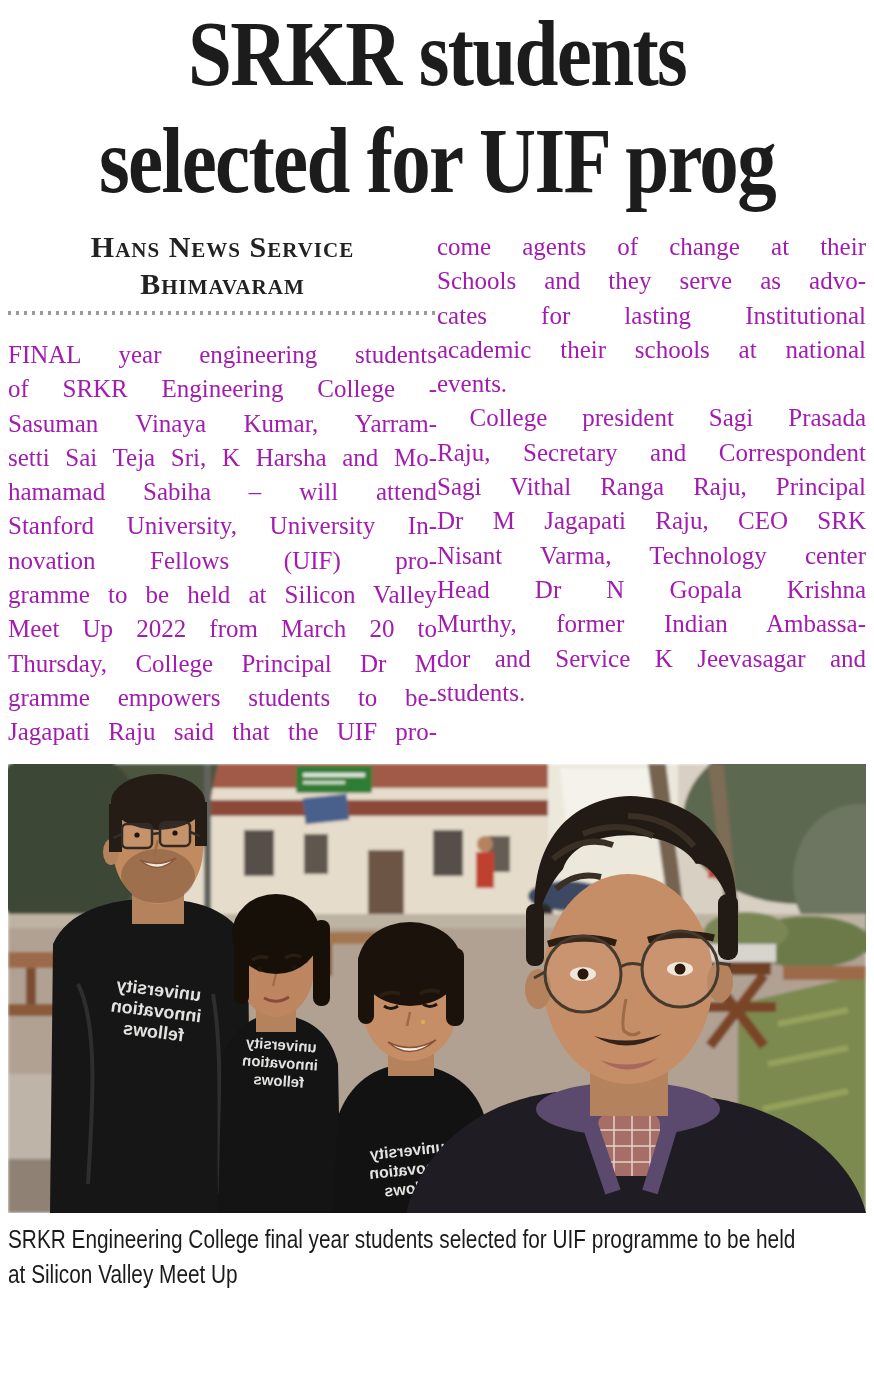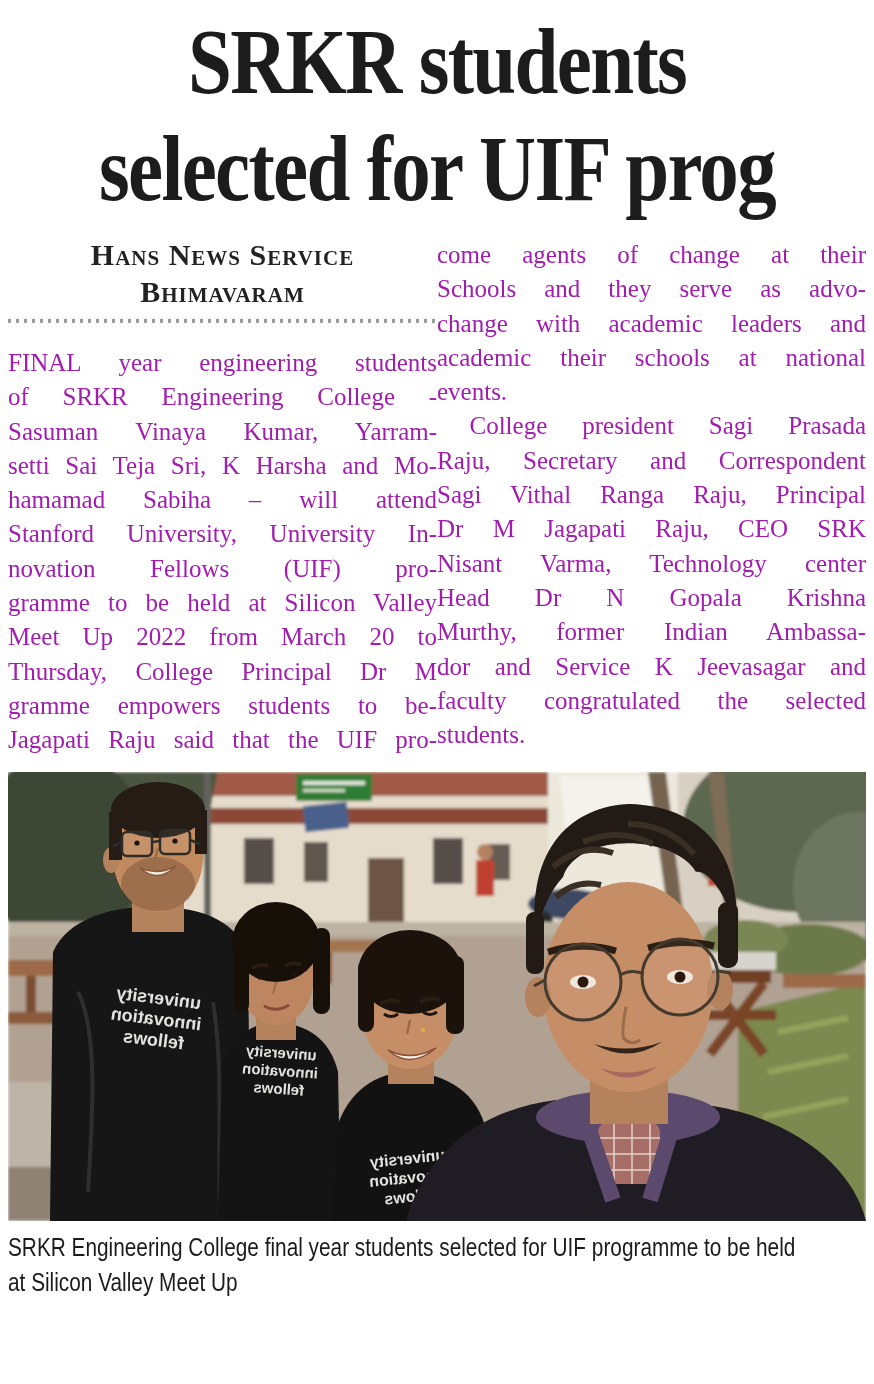--- a/index.html
+++ b/index.html
@@ -1,20 +1,20 @@
 <!DOCTYPE html>
 <html><head>
 <meta charset="utf-8">
 <style>
   html,body{margin:0;padding:0;background:#ffffff;}
   body{width:874px;font-family:"Liberation Serif",serif;color:#1c1c1c;}
   .page{width:858px;padding:0 8px;}
 
   
-  .headline{margin-top:8px;}
+  .headline{margin-top:0;}
   .hl{font-size:94px;font-weight:bold;line-height:107px;text-align:center;
       white-space:nowrap;letter-spacing:-2px;transform:scaleX(0.84);transform-origin:50% 50%;}
 
   
   .cols{display:flex;margin-top:14px;}
   .col{flex:1;min-width:0;}
   .byline{text-align:center;font-variant:small-caps;font-weight:bold;
           font-size:30px;line-height:37px;letter-spacing:1px;color:#222;}
   .dotrule{height:4px;margin-top:9px;
      background-image:repeating-linear-gradient(90deg,#9a9a9a 0 3px,transparent 3px 8px);}
@@ -67,32 +67,31 @@
         <div class="bline">Thursday, College Principal Dr M</div>
         <div class="bline">gramme empowers students to be-</div>
         <div class="bline">Jagapati Raju said that the UIF pro-</div>
       </div>
     </div>
 
     <div class="col">
       <div class="bodytext flush">
         <div class="bline">come agents of change at their</div>
         <div class="bline">Schools and they serve as advo-</div>
-        <div class="bline">change with academic leaders and</div>
+        <div class="bline">cates for lasting Institutional</div>
         <div class="bline">academic their schools at national</div>
         <div class="bline end">events.</div>
         <div class="bline indent">College president Sagi Prasada</div>
         <div class="bline">Raju, Secretary and Correspondent</div>
         <div class="bline">Sagi Vithal Ranga Raju, Principal</div>
         <div class="bline">Dr M Jagapati Raju, CEO SRK</div>
         <div class="bline">Nisant Varma, Technology center</div>
         <div class="bline">Head Dr N Gopala Krishna</div>
         <div class="bline">Murthy, former Indian Ambassa-</div>
         <div class="bline">dor and Service K Jeevasagar and</div>
-        <div class="bline">faculty congratulated the selected</div>
         <div class="bline end">students.</div>
       </div>
     </div>
   </div>
 
   <div class="photo-wrap">
     <svg width="858" height="449" viewBox="0 0 858 449">
       <defs>
           <filter id="bgblur">
             <feGaussianBlur stdDeviation="1.6"></feGaussianBlur>

